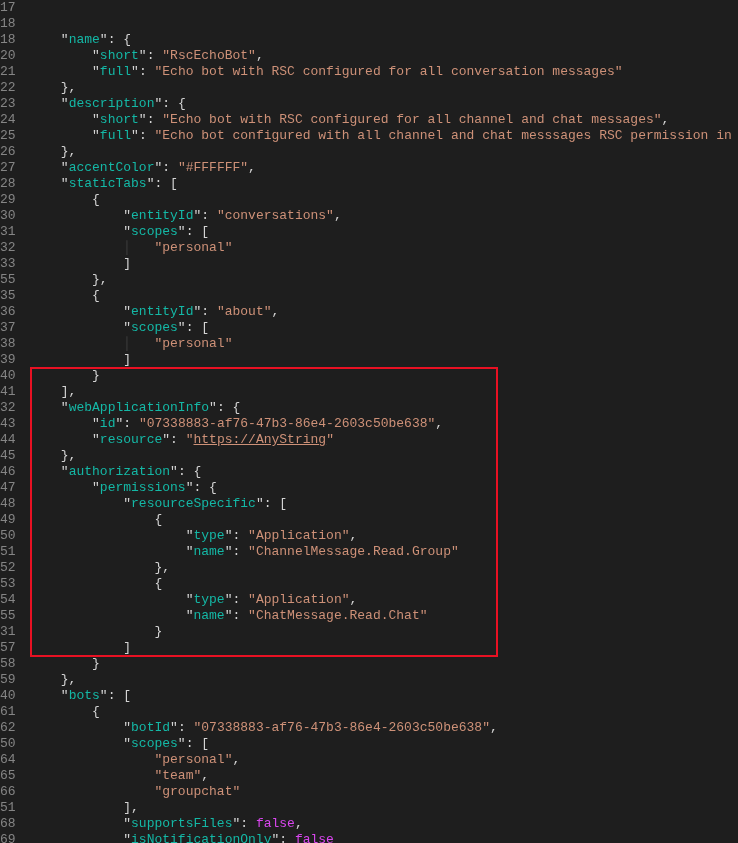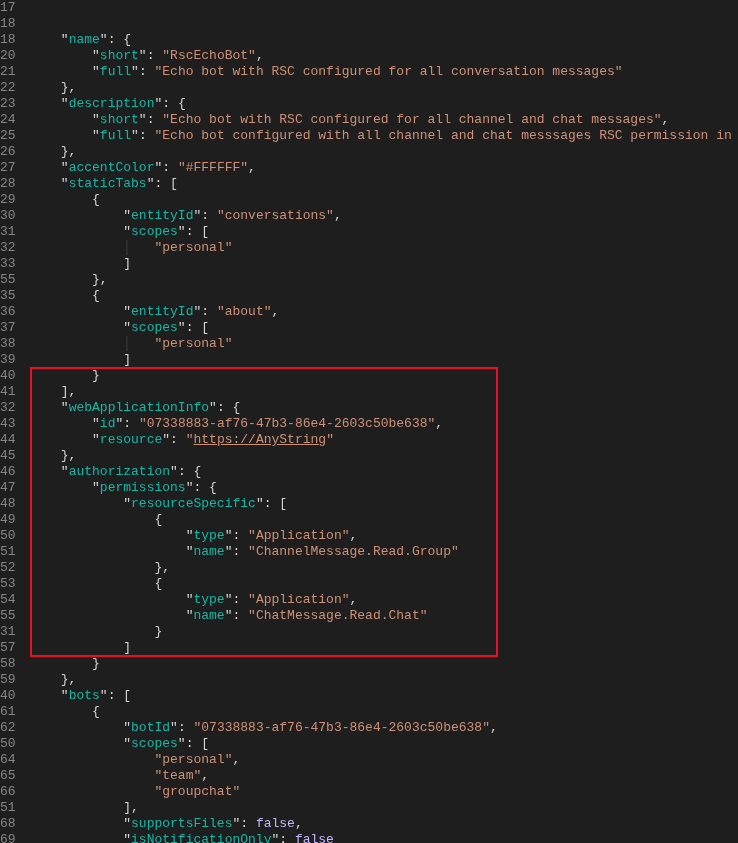--- a/index.html
+++ b/index.html
@@ -31,21 +31,21 @@
     white-space: pre;
   }
   .line {
     height: 16px;
     white-space: pre;
   }
   .gutter .line { white-space: pre; }
   
   .key { color: #14b8a6; }      
   .str { color: #ce9178; }      
-  .kw  { color: #c4b5fd; }      
+  .kw  { color: #d946ef; }      
   .pn  { color: #d4d4d4; }      
   .quote { color: #d4d4d4; }    
   .url { text-decoration: underline; text-align: right; }
   .indent-guide { color: #404040; }
   .highlight-box {
     position: absolute;
     border: 2px solid #e81123;
     pointer-events: none;
   }
   .code-inner { position: relative; }

